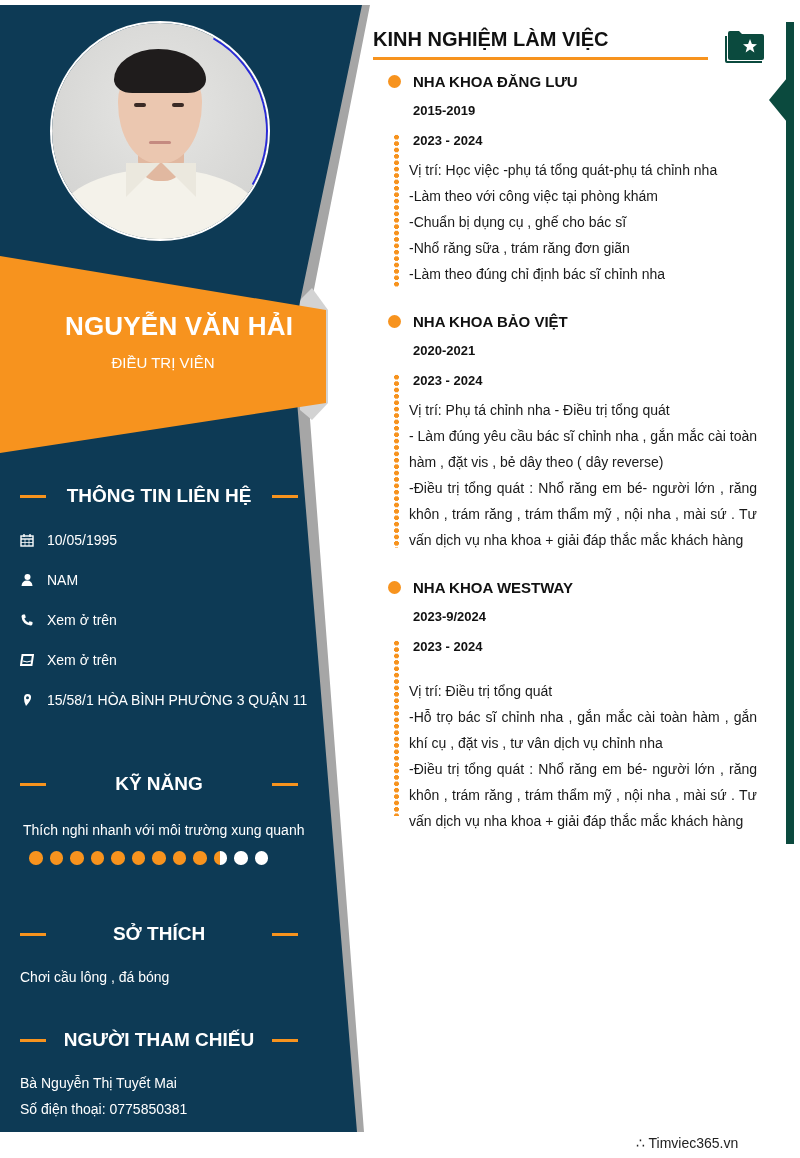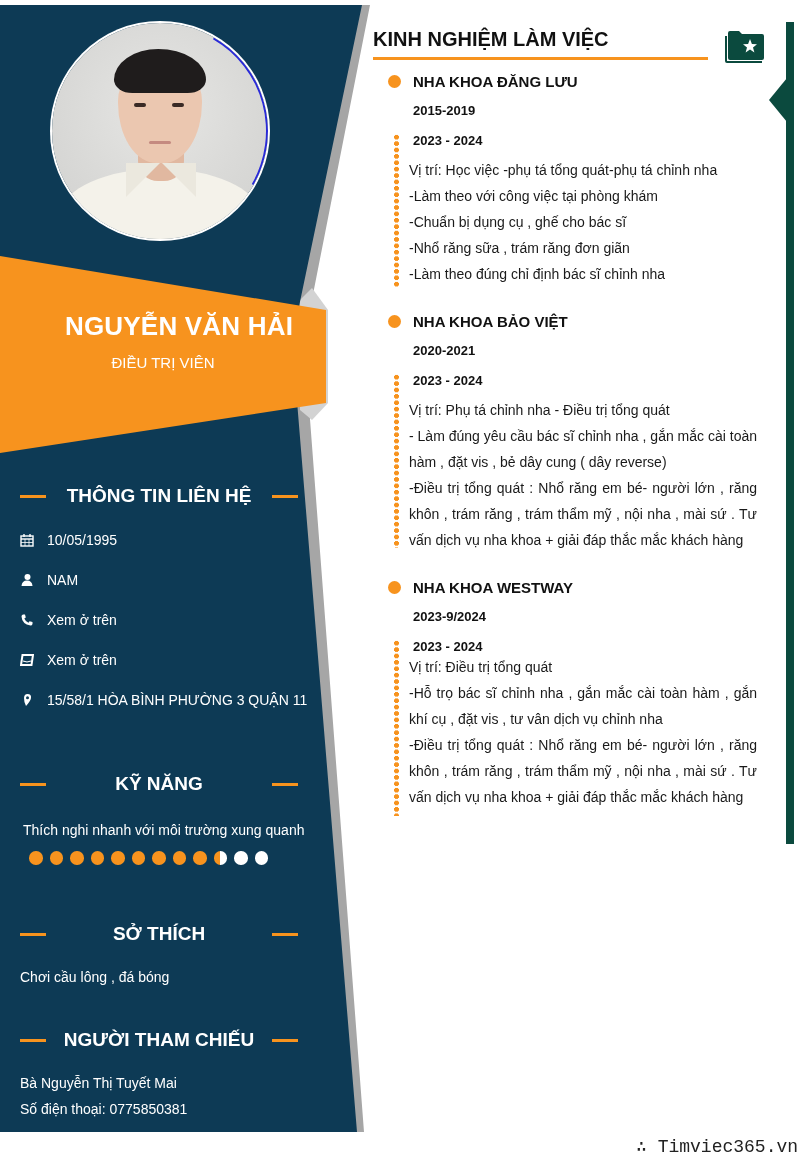--- a/index.html
+++ b/index.html
@@ -106,21 +106,21 @@
     position: absolute; left: 394px; width: 5px;
     background-image: radial-gradient(circle, #f7931e 2.2px, transparent 2.4px);
     background-size: 5px 6.4px; background-repeat: repeat-y;
   }
   .job-lines { position: absolute; left: 409px; width: 348px; color: #1a1a1a; font-size: 14px; line-height: 26px; }
   .job-lines div { text-align: justify; }
   .job-lines .wrap { text-align-last: left; }
 
   .watermark {
     position: absolute; left: 636px; top: 1135px; color: #222222;
-    font-family: Liberation Mono, monospace; font-size: 18px; white-space: nowrap;
+    font-family: Liberation Sans, sans-serif; font-size: 14px; white-space: nowrap;
   }
 </style>
 </head>
 <body>
 
 <svg class="shapes" viewBox="0 0 800 1158" width="800" height="1158">
 
   <polygon points="0,5 370,5 304,340 364,1132 0,1132" fill="#a6a6a6"></polygon>
 
   <polygon points="300,300 312,288 328,310 328,403 312,420 300,410" fill="#d3d3d3"></polygon>
@@ -266,28 +266,28 @@
   <div>-Làm theo đúng chỉ định bác sĩ chỉnh nha</div>
 </div>
 
 <div class="job-dot" style="top:315px;"></div>
 <div class="job-name" style="top:313px;">NHA KHOA BẢO VIỆT</div>
 <div class="job-period" style="top:343px;">2020-2021</div>
 <div class="dotline" style="top:374px; height:174px;"></div>
 <div class="job-period" style="top:373px;">2023 - 2024</div>
 <div class="job-lines" style="top:397px;">
   <div>Vị trí: Phụ tá chỉnh nha - Điều trị tổng quát</div>
-  <div class="wrap">- Làm đúng yêu cầu bác sĩ chỉnh nha , gắn mắc cài toàn hàm , đặt vis , bẻ dây cung ( dây reverse)</div>
+  <div class="wrap">- Làm đúng yêu cầu bác sĩ chỉnh nha , gắn mắc cài toàn hàm , đặt vis , bẻ dây theo ( dây reverse)</div>
   <div class="wrap">-Điều trị tổng quát : Nhổ răng em bé- người lớn , răng khôn , trám răng , trám thẩm mỹ , nội nha , mài sứ . Tư vấn dịch vụ nha khoa + giải đáp thắc mắc khách hàng</div>
 </div>
 
 <div class="job-dot" style="top:581px;"></div>
 <div class="job-name" style="top:579px;">NHA KHOA WESTWAY</div>
 <div class="job-period" style="top:609px;">2023-9/2024</div>
 <div class="dotline" style="top:640px; height:176px;"></div>
 <div class="job-period" style="top:639px;">2023 - 2024</div>
-<div class="job-lines" style="top:654px;">
+<div class="job-lines" style="top:678px;">
   <div>Vị trí:  Điều trị tổng quát</div>
   <div class="wrap">-Hỗ trọ bác sĩ chỉnh nha , gắn mắc cài toàn hàm , gắn khí cụ , đặt vis , tư vân dịch vụ chỉnh nha</div>
   <div class="wrap">-Điều trị tổng quát : Nhổ răng em bé- người lớn , răng khôn , trám răng , trám thẩm mỹ , nội nha , mài sứ . Tư vấn dịch vụ nha khoa + giải đáp thắc mắc khách hàng</div>
 </div>
 
 <div class="watermark">∴ Timviec365.vn</div>
 
 </body></html>

